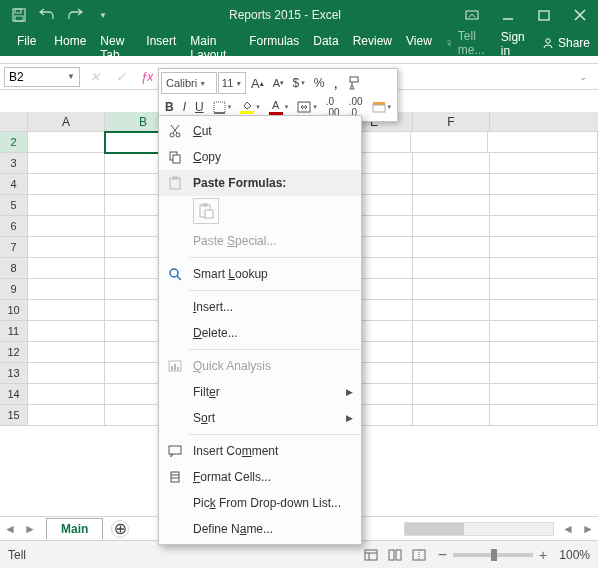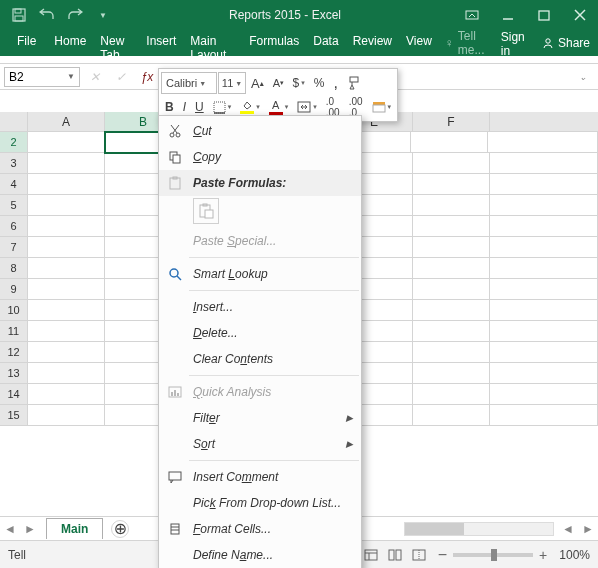--- a/index.html
+++ b/index.html
@@ -20,21 +20,21 @@
 .tab.file { background: #127346; color: #fff; padding: 4px 9px; margin-right: 2px; }
 .ribbon-spacer { flex: 1; }
 .tell-me { color: #9bc9b4; display: flex; align-items: center; gap: 4px; font-size: 12px; padding: 0 6px; }
 .signin { color: #fff; padding: 0 8px; font-size: 12px; }
 .share { color: #fff; display: flex; align-items: center; gap: 4px; padding: 0 8px; font-size: 12px; }
 
 
 .formula-row { height: 26px; background: #fff; border-bottom: 1px solid #d4d4d4; display: flex; align-items: center; padding: 2px 4px; gap: 4px; }
 .name-box { width: 76px; height: 20px; border: 1px solid #c0c0c0; font-size: 12px; padding: 1px 4px; background: #fff; display: flex; align-items: center; justify-content: space-between; }
 .name-box .dd { color: #666; font-size: 8px; }
-.fx-btn { width: 22px; height: 20px; display: flex; align-items: center; justify-content: center; color: #7f1d1d; font-style: italic; font-size: 12px; }
+.fx-btn { width: 22px; height: 20px; display: flex; align-items: center; justify-content: center; color: #ec4899; font-style: italic; font-size: 12px; }
 .formula-input { flex: 1; }
 
 
 .mini-toolbar { position: absolute; left: 158px; top: 68px; background: #fff; border: 1px solid #c6c6c6; box-shadow: 2px 2px 6px rgba(0,0,0,0.25); padding: 2px; font-size: 12px; }
 .mini-row { display: flex; align-items: center; gap: 1px; height: 24px; }
 .mini-ctl { height: 22px; display: flex; align-items: center; justify-content: center; border: 1px solid transparent; padding: 0 3px; color: #444; font-size: 12px; }
 .mini-font { width: 56px; border: 1px solid #c0c0c0; justify-content: flex-start; padding: 0 4px; font-size: 11px; }
 .mini-size { width: 28px; border: 1px solid #c0c0c0; font-size: 11px; }
 .mini-dd { font-size: 7px; color: #666; padding-left: 2px; }
 .bold { font-weight: bold; }
@@ -68,21 +68,21 @@
 .status-label { flex: 0 0 auto; }
 .status-spacer { flex: 1; }
 .view-btns { display: flex; gap: 2px; margin-right: 8px; }
 .view-btn { width: 22px; height: 20px; display: flex; align-items: center; justify-content: center; border: 1px solid transparent; color: #666; }
 .zoom { display: flex; align-items: center; gap: 6px; }
 .zoom-track { width: 80px; height: 4px; background: #cdcdcd; position: relative; }
 .zoom-thumb { position: absolute; left: 38px; top: -4px; width: 6px; height: 12px; background: #888; }
 
 
 .ctx-menu { position: absolute; left: 158px; top: 115px; width: 204px; background: #fcfcfc; border: 1px solid #c6c6c6; box-shadow: 3px 3px 8px rgba(0,0,0,0.3); padding: 2px 0; font-size: 12px; z-index: 100; }
-.ctx-item { height: 26px; display: flex; align-items: center; padding: 0 8px 0 4px; color: #333; position: relative; font-style: italic; }
+.ctx-item { height: 26px; display: flex; align-items: center; padding: 0 8px 0 4px; color: #333; position: relative; }
 .ctx-item.disabled { color: #a0a0a0; }
 .ctx-item.highlight { background: #f0f0f0; }
 .ctx-icon { width: 24px; height: 20px; display: flex; align-items: center; justify-content: center; margin-right: 6px; color: #555; }
 .ctx-item.disabled .ctx-icon { color: #b8b8b8; }
 .ctx-label { flex: 1; }
 .ctx-sub { font-size: 9px; color: #555; }
 .ctx-sep { height: 1px; background: #e0e0e0; margin: 3px 2px 3px 30px; }
 .ctx-paste-icons { padding: 2px 0 4px 34px; }
 .ctx-paste-btn { width: 26px; height: 26px; border: 1px solid #d0d0d0; display: inline-flex; align-items: center; justify-content: center; color: #b8b8b8; }
 .ul { text-decoration: underline; }
@@ -460,24 +460,20 @@
   </div>
   <div class="ctx-sep"></div>
   <div class="ctx-item">
     <div class="ctx-icon"></div>
       <div class="ctx-label"><span class="ul">I</span>nsert...</div>
   </div>
   <div class="ctx-item">
     <div class="ctx-icon"></div>
       <div class="ctx-label"><span class="ul">D</span>elete...</div>
   </div>
-  <div class="ctx-item">
-    <div class="ctx-icon"></div>
-      <div class="ctx-label">Clear Co<span class="ul">n</span>tents</div>
-  </div>
   <div class="ctx-sep"></div>
   <div class="ctx-item disabled">
     <div class="ctx-icon">
         <svg width="14" height="14" viewBox="0 0 14 14">
           <rect x="1" y="2" width="12" height="10" stroke="#b8b8b8" fill="none"></rect>
           <rect x="3" y="7" width="2" height="4" fill="#b8b8b8"></rect>
           <rect x="6" y="5" width="2" height="6" fill="#b8b8b8"></rect>
           <rect x="9" y="8" width="2" height="3" fill="#b8b8b8"></rect>
         </svg>
       </div>
@@ -497,32 +493,32 @@
   <div class="ctx-item">
     <div class="ctx-icon">
         <svg width="14" height="14" viewBox="0 0 14 14">
           <rect x="1" y="2" width="12" height="8" stroke="#555" fill="none"></rect>
           <path d="M5 10 l-2 3 v-3" stroke="#555" fill="none"></path>
         </svg>
       </div>
     <div class="ctx-label">Insert Co<span class="ul">m</span>ment</div>
   </div>
   <div class="ctx-item">
-    <div class="ctx-icon"></div>
-      <div class="ctx-label">Pic<span class="ul">k</span> From Drop-down List...</div>
-  </div>
-  <div class="ctx-item">
     <div class="ctx-icon">
         <svg width="14" height="14" viewBox="0 0 14 14">
           <rect x="3" y="2" width="8" height="10" stroke="#555" fill="none"></rect>
           <line x1="3" y1="5" x2="11" y2="5" stroke="#555"></line>
           <line x1="3" y1="8" x2="11" y2="8" stroke="#555"></line>
         </svg>
       </div>
     <div class="ctx-label"><span class="ul">F</span>ormat Cells...</div>
+  </div>
+  <div class="ctx-item">
+    <div class="ctx-icon"></div>
+      <div class="ctx-label">Pic<span class="ul">k</span> From Drop-down List...</div>
   </div>
   <div class="ctx-item">
     <div class="ctx-icon"></div>
       <div class="ctx-label">Define N<span class="ul">a</span>me...</div>
   </div>
 
 </div>
 
 <div class="sheet-bar">
   <div class="sheet-nav">◄</div>

